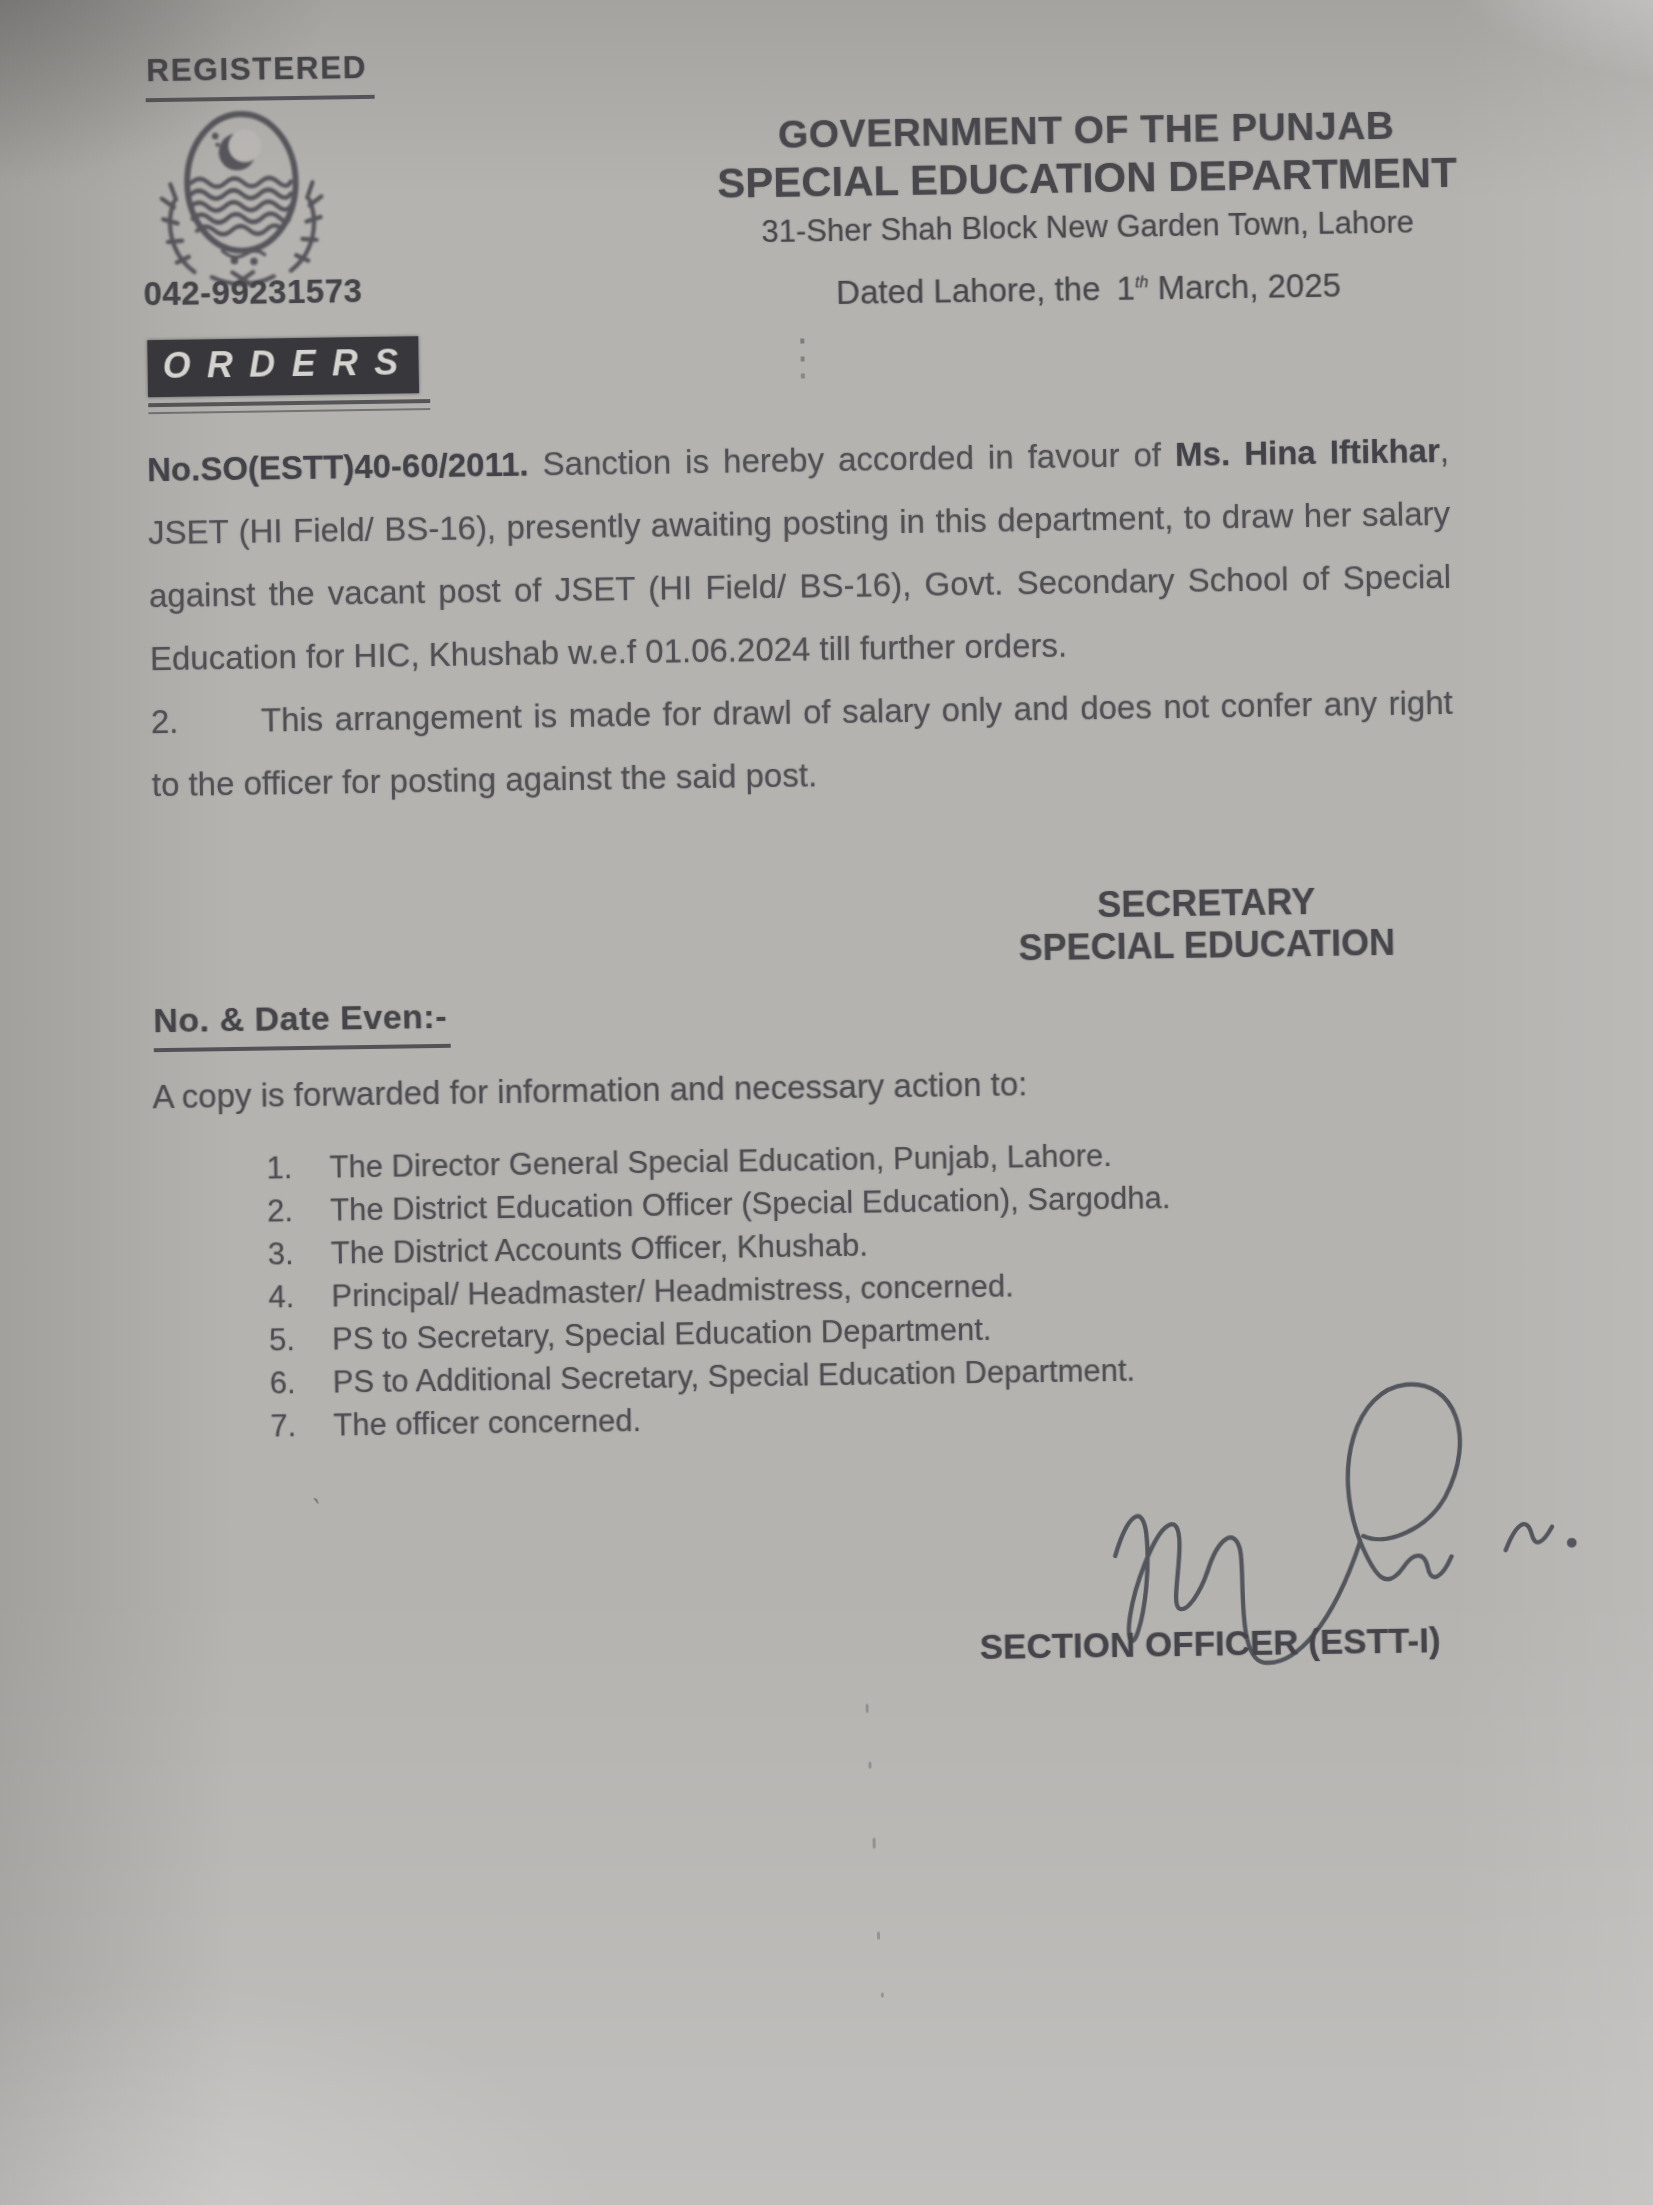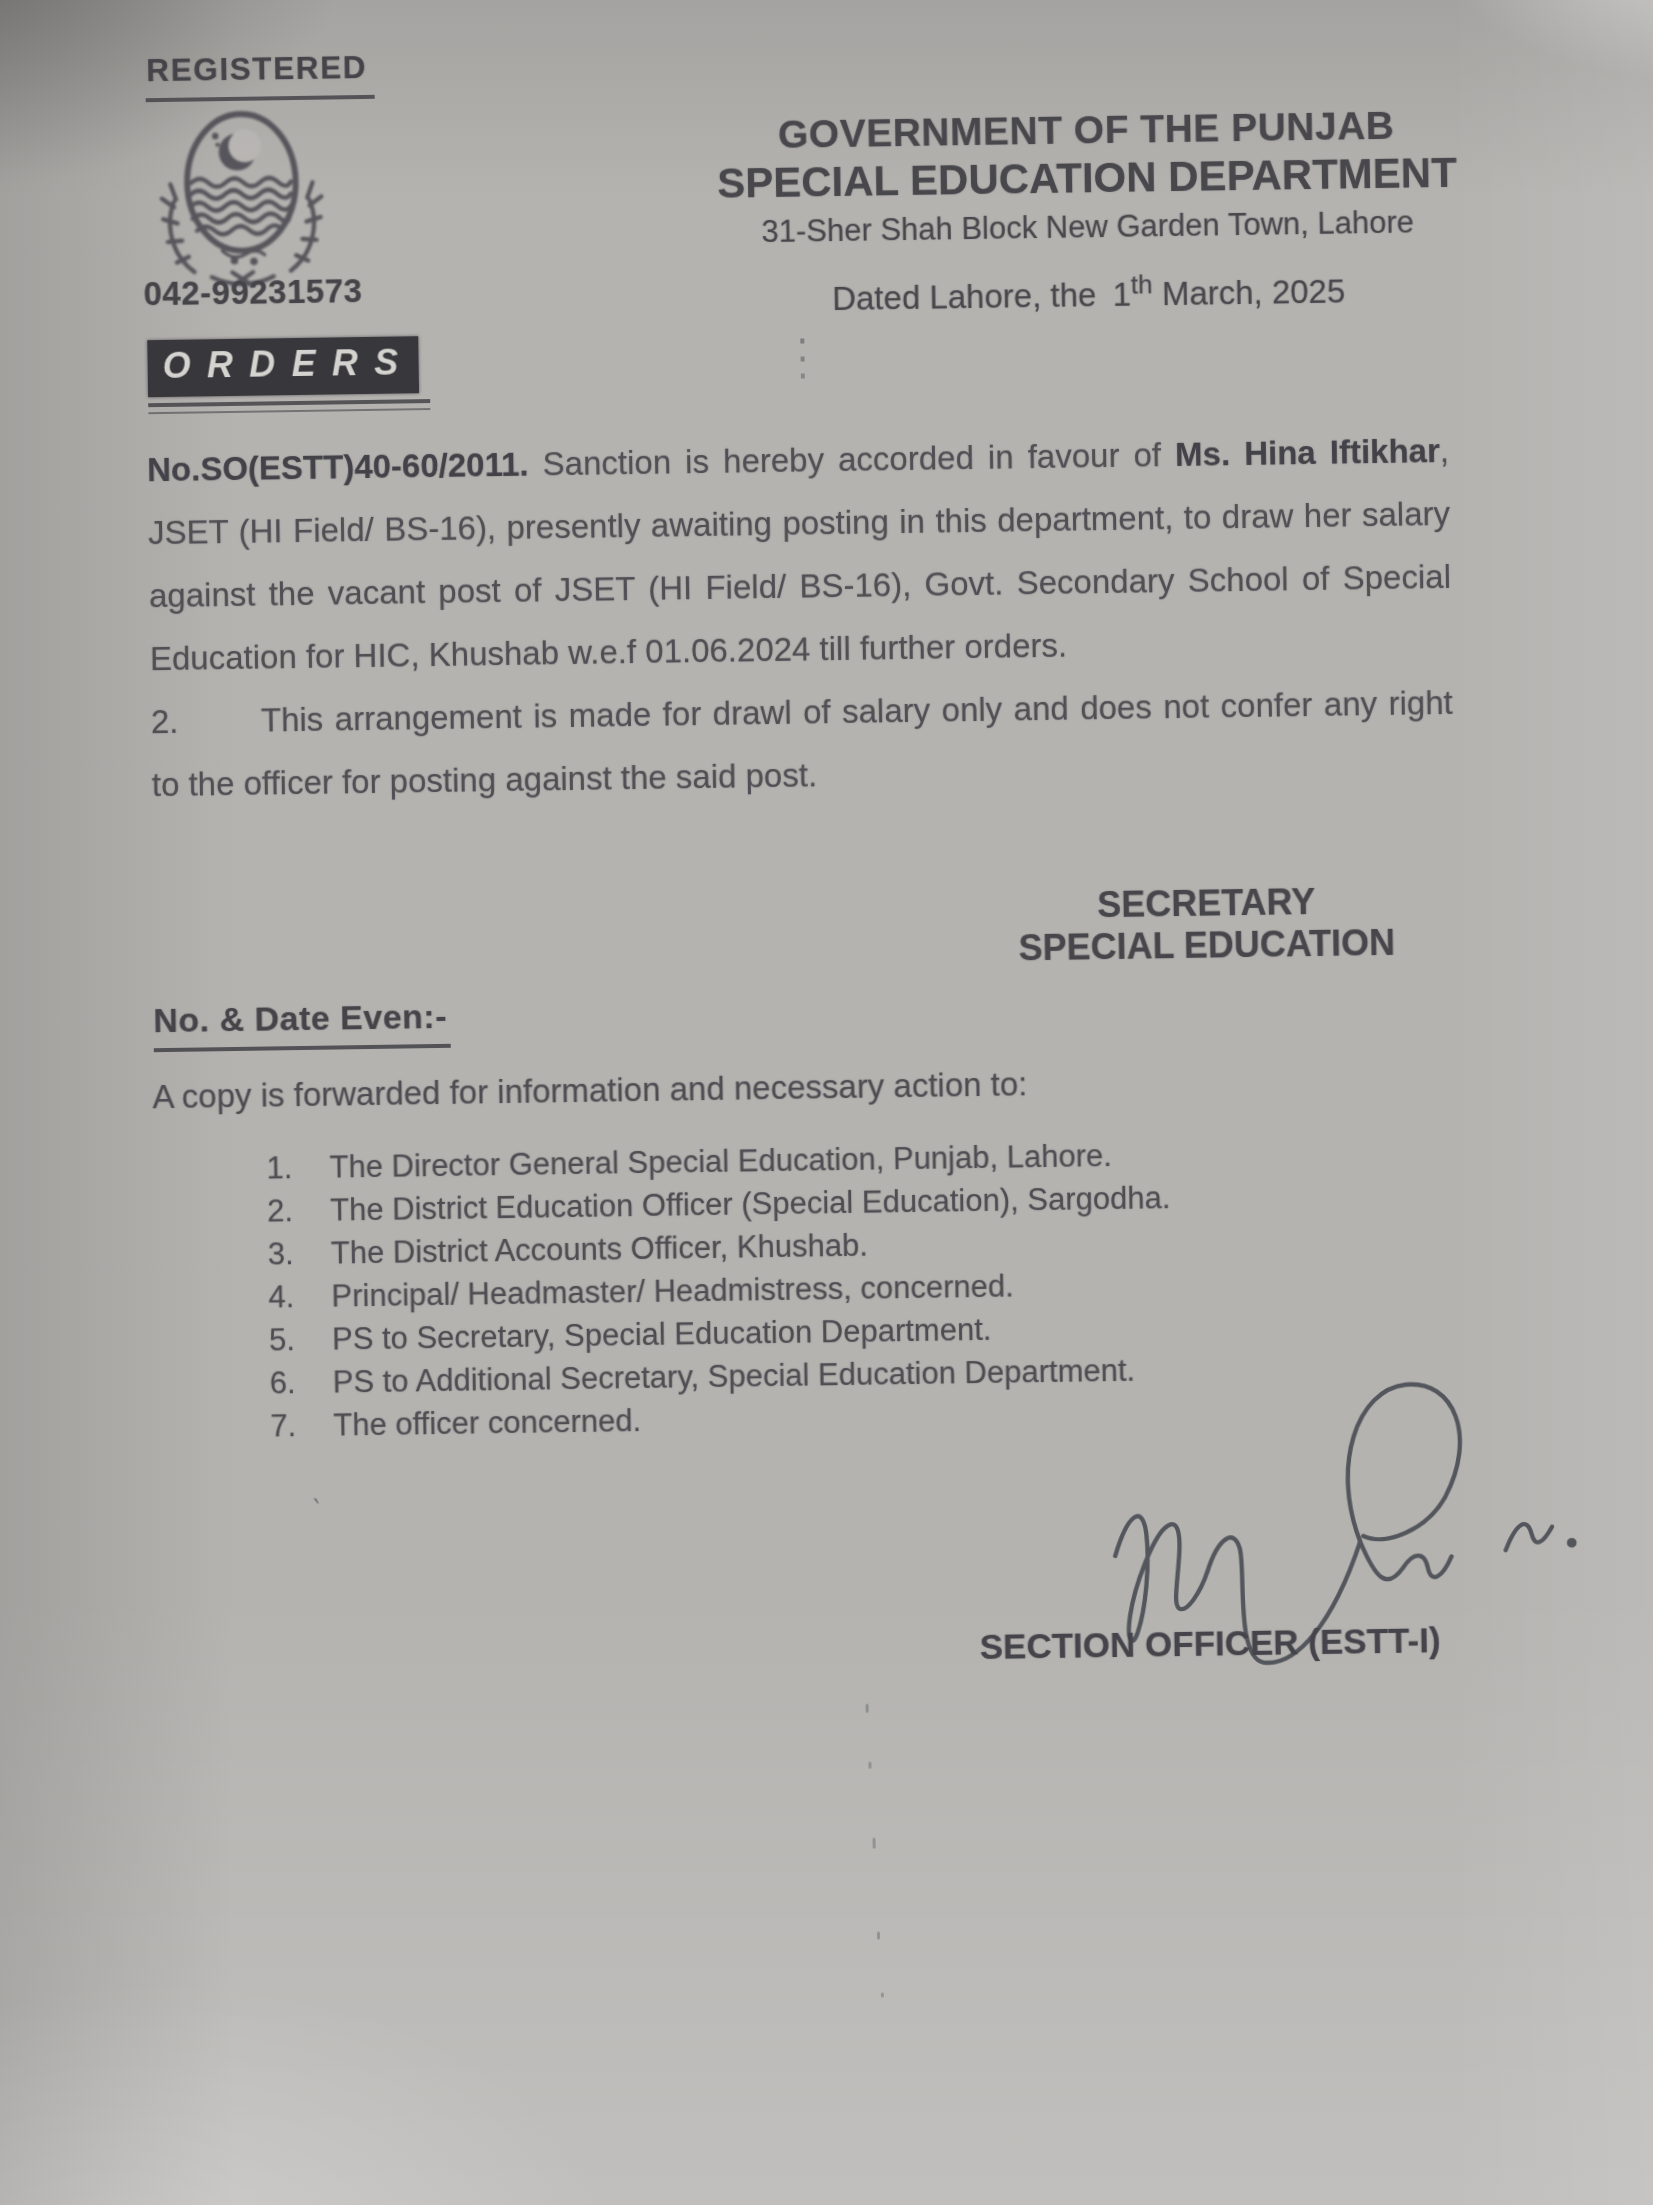--- a/index.html
+++ b/index.html
@@ -36,21 +36,21 @@
   }
   .logo { left:164px; top:91px; width:179px; height:190px; opacity:0.88; filter:blur(0.8px); }
   .phone { left:154px; top:265px; font-size:33px; font-weight:bold; color:#454449; letter-spacing:0.5px; }
 
   .header { left:711px; top:112px; width:776px; text-align:center; color:#48474c; }
   .header .h1 { font-size:39px; font-weight:bold; letter-spacing:0.5px; }
   .header .h2 { font-size:42px; font-weight:bold; margin-top:2.2px; }
   .header .addr { font-size:31px; margin-top:6.5px; font-weight:normal; }
   .dated { font-size:33px; margin-top:25px; }
   .dated .day { margin-left:16.3px; }
-  .dated sup { font-size:26px; }
+  .dated sup { font-size:16px;font-style:italic; }
 
   .orders-wrap { left:157px; top:330px; }
   .orders {
     display:inline-block;
     background:#38373b; color:#d5d3cf;
     font-size:36px; font-weight:bold; font-style:italic;
     letter-spacing:16.3px;
     padding:5.4px 4.3px 9.8px 15px;
     box-shadow:0 0 3.3px rgba(40,40,44,0.6);
   }

